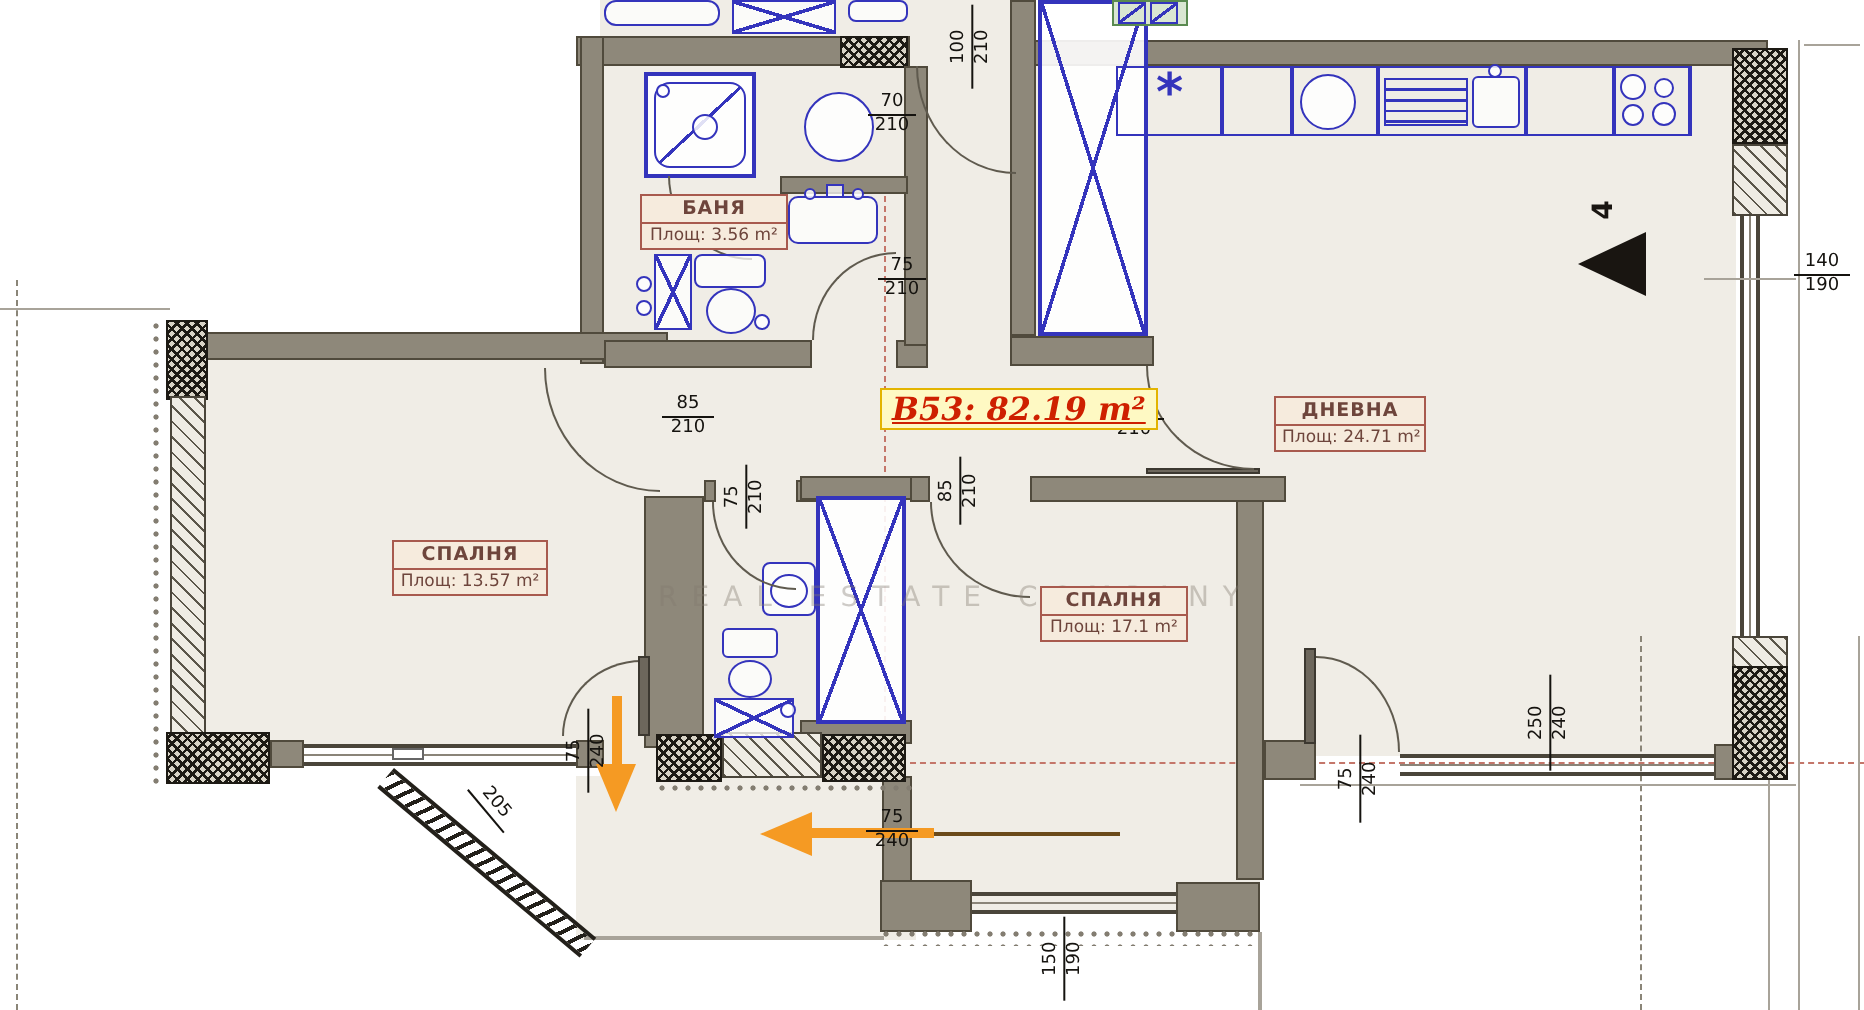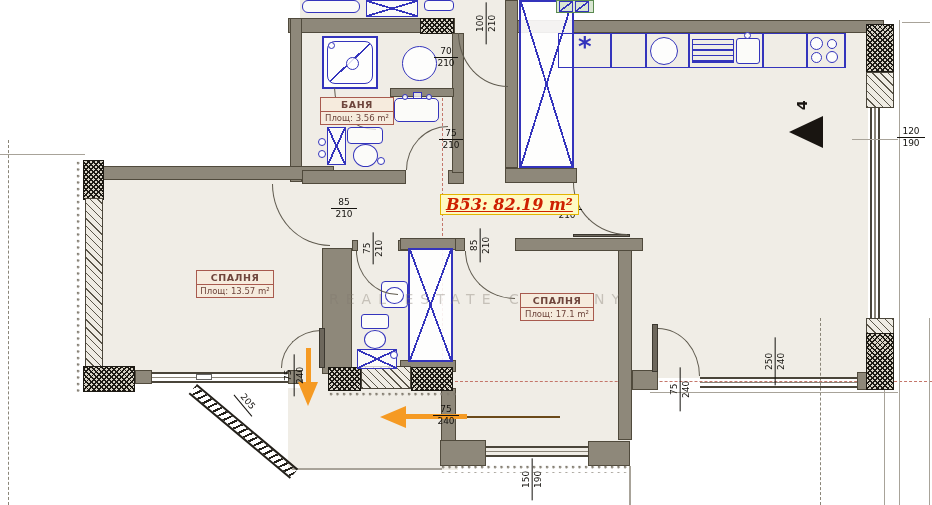--- a/index.html
+++ b/index.html
@@ -241,21 +241,21 @@
       <span class="bar"></span>
       <span>210</span>
   </div>
   <div class="dim" style="left:551px;top:198px;width:32px">
     <span>90</span>
       <span class="bar"></span>
       <span>210</span>
   </div>
   <div class="tl" style="left:852px;top:139px;width:46px;height:1px"></div>
   <div class="dim" style="left:896px;top:126px;width:30px">
-    <span>120</span>
+    <span>140</span>
       <span class="bar"></span>
       <span>190</span>
   </div>
   <div class="dim rot" style="left:272px;top:364px;width:44px">
     <span>75</span>
       <span class="bar"></span>
       <span>240</span>
   </div>
   <div class="dim" style="left:432px;top:404px;width:28px">
     <span>75</span>
@@ -283,20 +283,24 @@
   </div>
 
   <div class="room" style="left:196px;top:270px;width:78px">
     <span class="rname">СПАЛНЯ</span>
     <span class="rarea">Площ: 13.57 m²</span>
   </div>
   <div class="room" style="left:520px;top:293px;width:74px">
     <span class="rname">СПАЛНЯ</span>
     <span class="rarea">Площ: 17.1 m²</span>
   </div>
+  <div class="room" style="left:637px;top:198px;width:76px">
+    <span class="rname">ДНЕВНА</span>
+    <span class="rarea">Площ: 24.71 m²</span>
+  </div>
   <div class="room" style="left:320px;top:97px;width:74px">
     <span class="rname">БАНЯ</span>
     <span class="rarea">Площ: 3.56 m²</span>
   </div>
 
   <div class="unit" style="left:440px;top:194px">B53: 82.19 m²</div>
 
 </div>
 
 </body></html>

